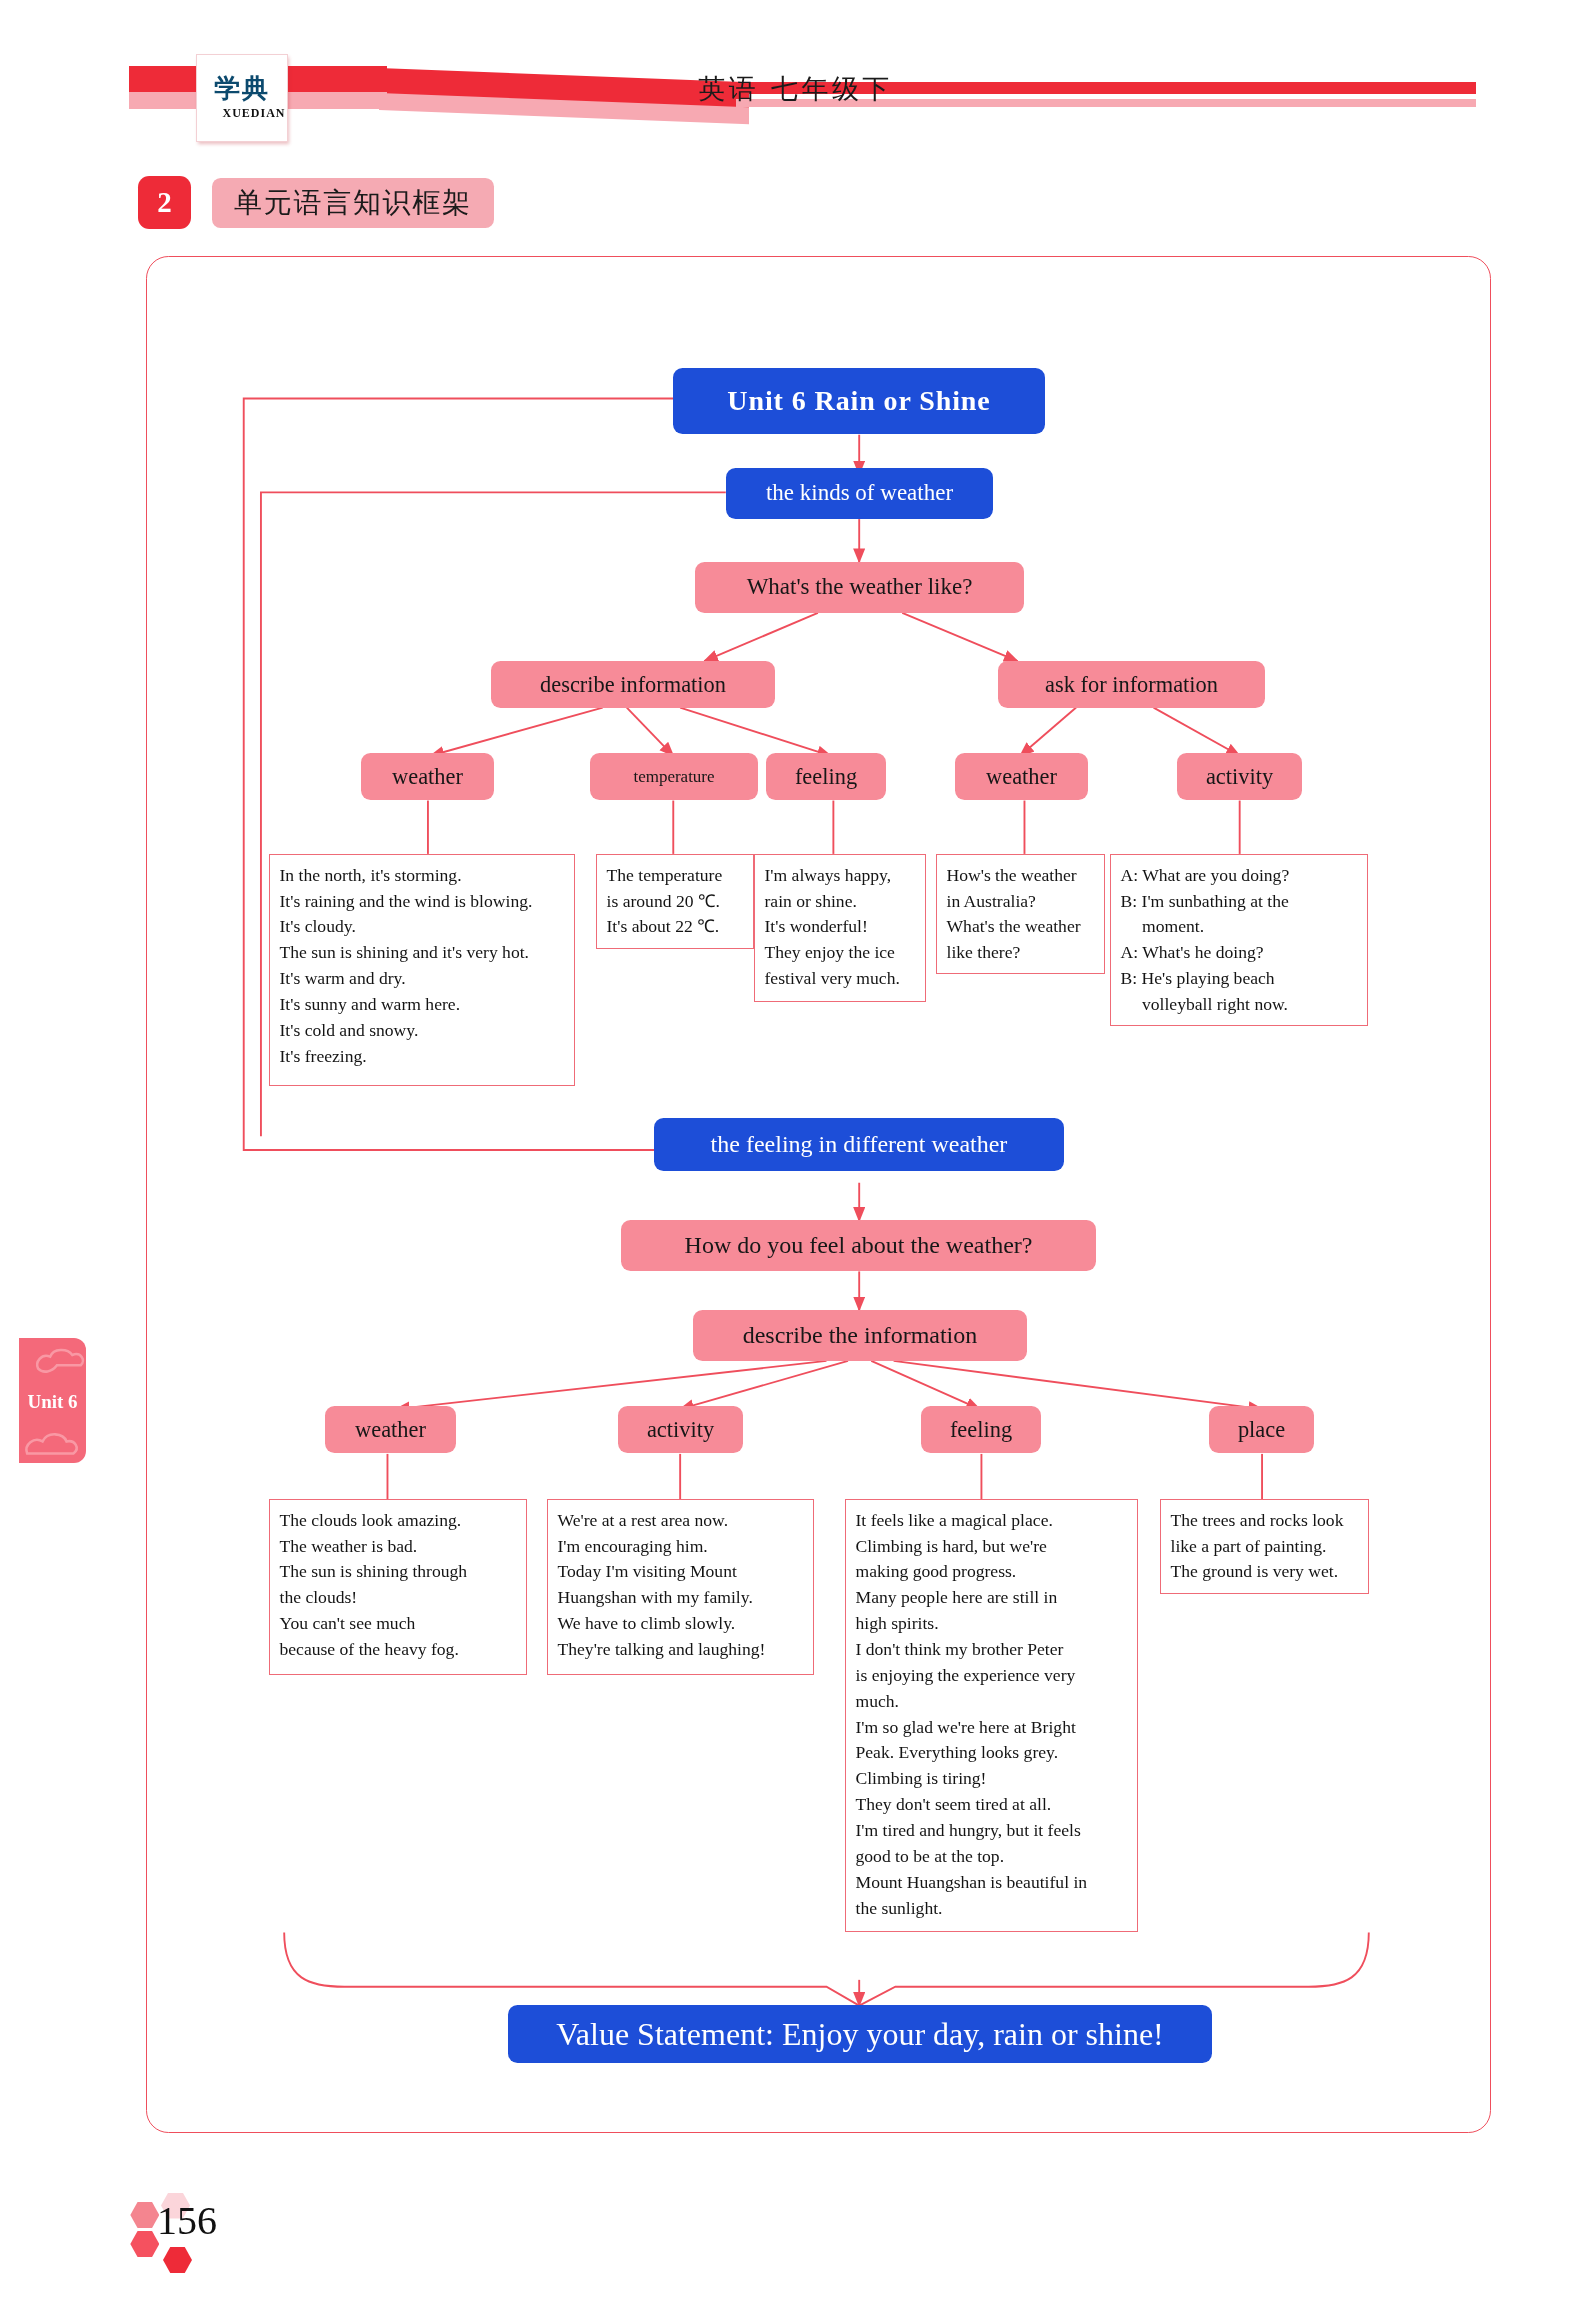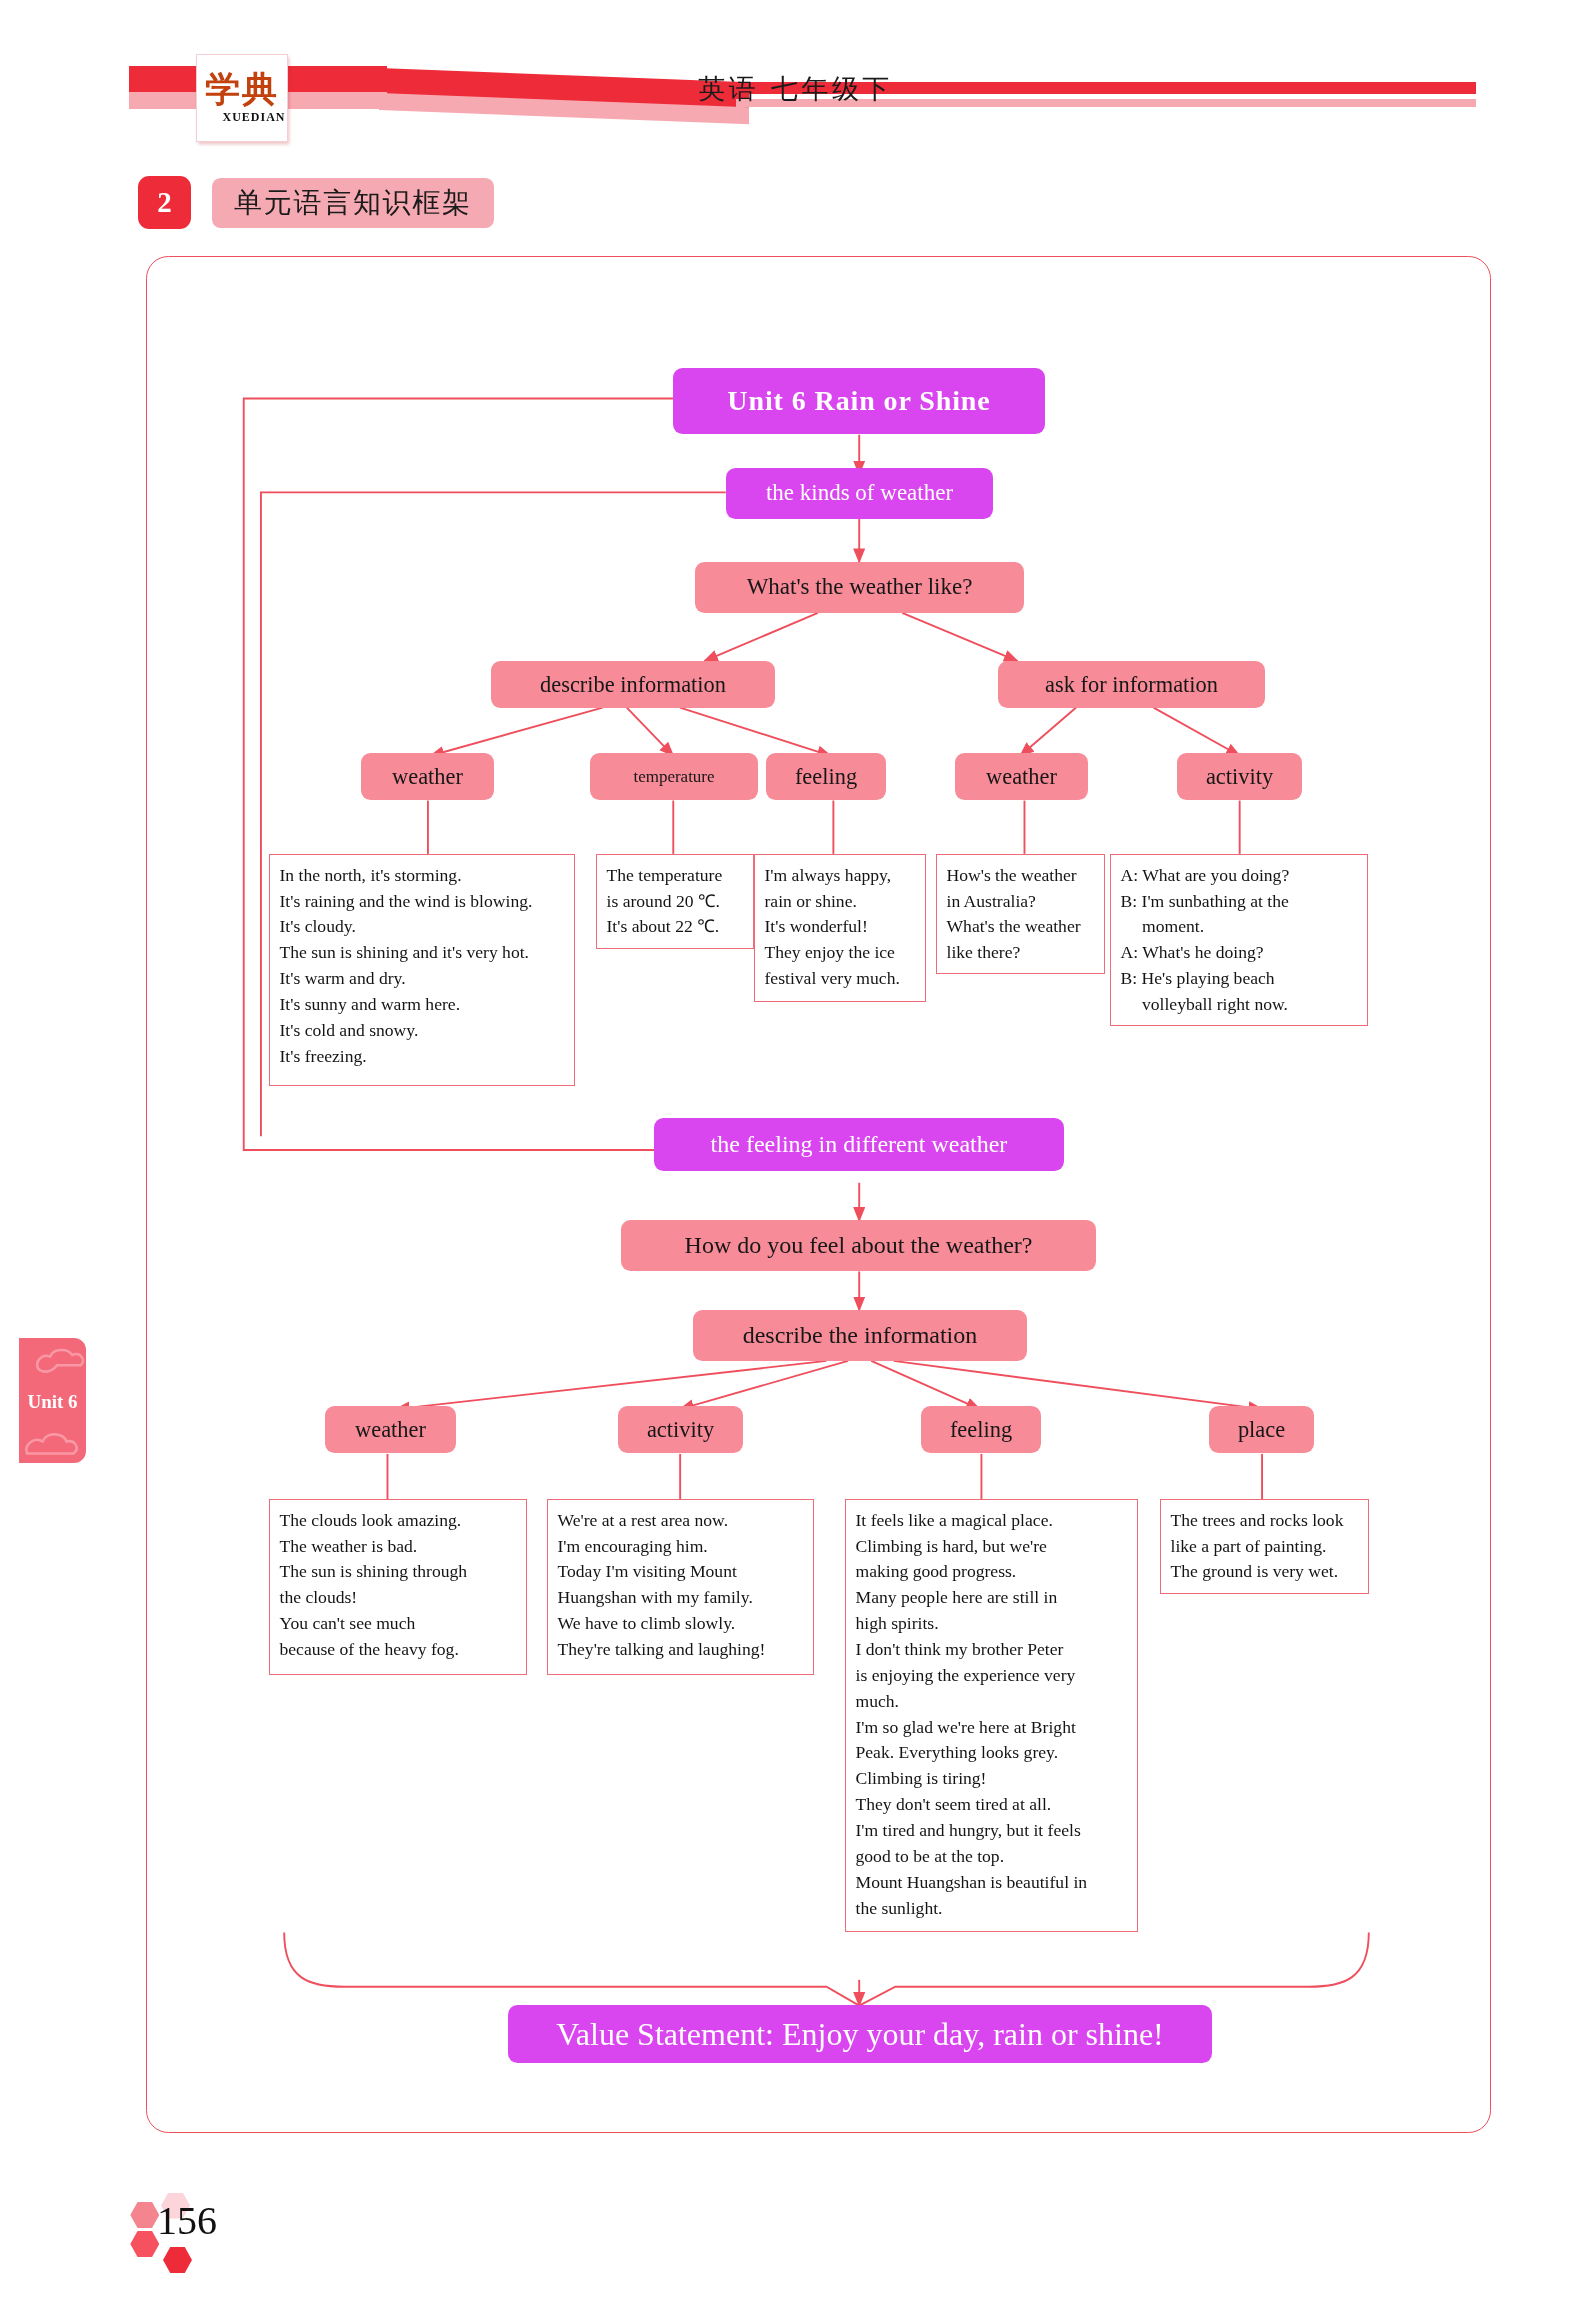--- a/index.html
+++ b/index.html
@@ -33,21 +33,21 @@
   }
   .hdr-band-pink4{
     position:absolute;left:736px;top:52px;width:740px;height:7.7px;background:#f7a9b2;
   }
   .logo-box{
     position:absolute;left:196px;top:6.9px;width:90px;height:86px;
     background:#ffffff;border:1.7px solid #f3d0d4;
     box-shadow:1.7px 2.6px 3.4px rgba(190,40,50,.30);
     display:flex;flex-direction:column;align-items:center;justify-content:center;
   }
-  .logo-cn{font-family:"DejaVu Serif",serif;font-size:35px;font-weight:700;color:#c2410c;letter-spacing:1.7px;line-height:1;text-align:center;}
+  .logo-cn{font-family:"DejaVu Serif",serif;font-size:26px;font-weight:700;color:#0c4a6e;letter-spacing:1.7px;line-height:1;text-align:center;}
   .logo-en{font-family:"Liberation Serif",serif;font-size:12px;font-weight:700;color:#111;letter-spacing:1px;margin-top:4.3px;margin-left:24px;}
   .hdr-title{
     position:absolute;left:0;top:24px;width:1591px;text-align:center;
     font-family:"DejaVu Serif",serif;font-size:27px;color:#1b1b1b;letter-spacing:3.4px;
   }
 
   
   .sec{position:absolute;left:138px;top:176px;display:flex;align-items:center;}
   .sec-badge{
     width:53px;height:53px;border-radius:11.2px;background:#ee2b38;
@@ -66,21 +66,21 @@
     border:1.7px solid #ef4e5c;border-radius:22.4px;
   }
 
   
   .node{
     position:absolute;border-radius:9.5px;
     display:flex;align-items:center;justify-content:center;
     text-align:center;line-height:1.15;
     font-family:"Liberation Serif",serif;
   }
-  .node.red{background:#d946ef;color:#ffffff;}
+  .node.red{background:#1d4ed8;color:#ffffff;}
   .node.pink{background:#f78b98;color:#171717;}
   .node.title{font-weight:700;letter-spacing:0.9px;}
 
   
   .tbox{
     position:absolute;border:1.7px solid #ef6b77;background:#fff;
     font-family:"Liberation Serif",serif;font-size:17.6px;color:#141414;
     line-height:1.47;padding:7.7px 8.6px 7.7px 9.5px;box-sizing:border-box;
   }
   .tbox div{white-space:nowrap;}

